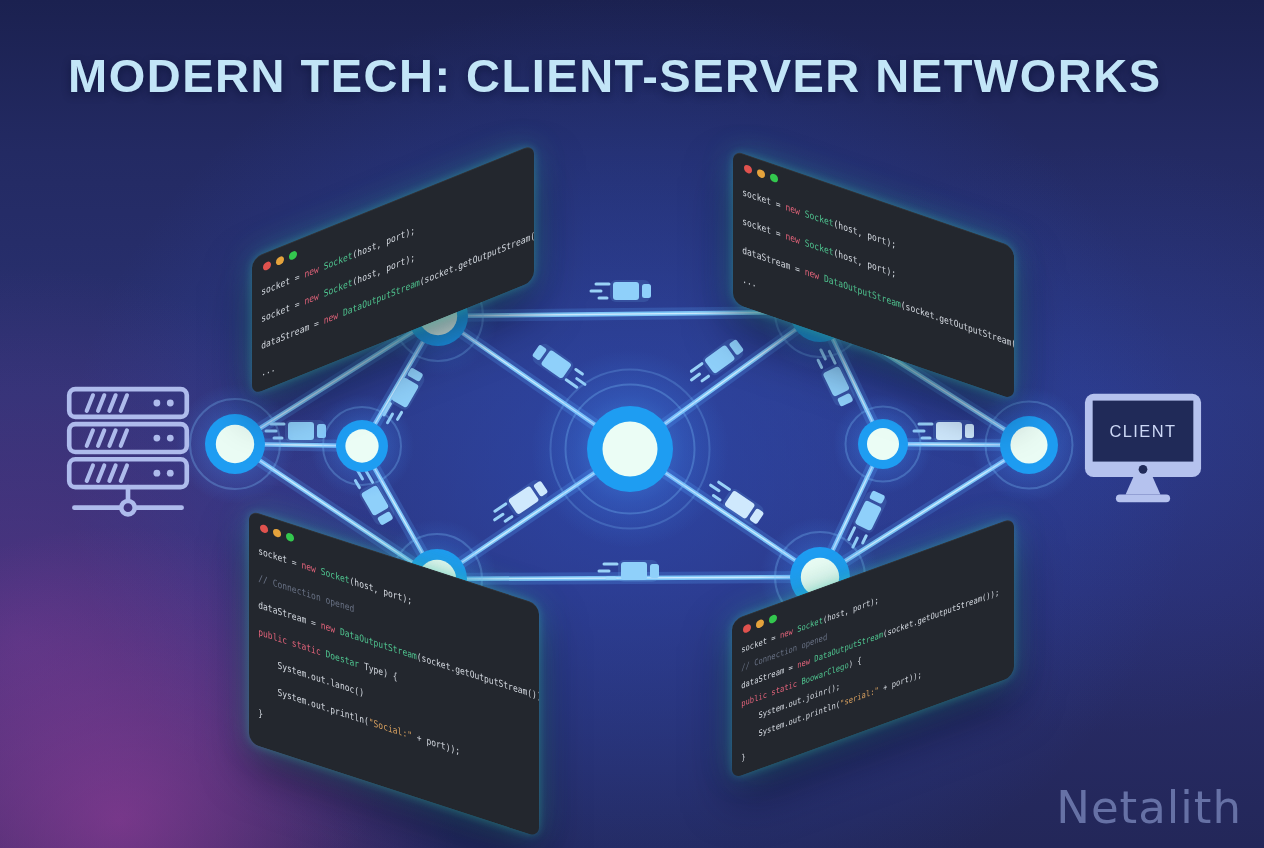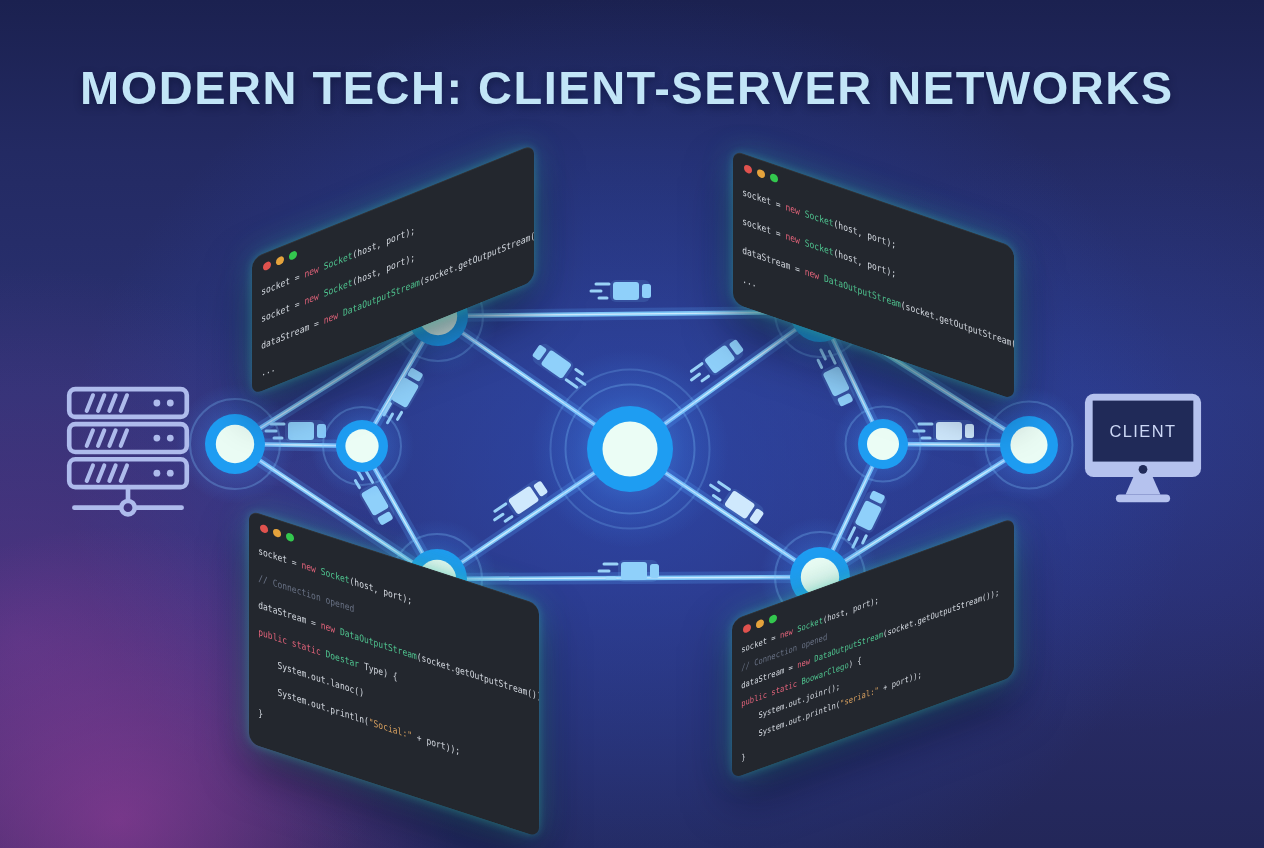--- a/index.html
+++ b/index.html
@@ -7,21 +7,21 @@
     position:relative;width:1264px;height:848px;overflow:hidden;
     font-family:"Liberation Sans",sans-serif;
     background:
       radial-gradient(480px 420px at 120px 820px, rgba(178,66,168,0.52), rgba(178,66,168,0) 70%),
       radial-gradient(560px 520px at 20px 640px, rgba(126,62,158,0.45), rgba(126,62,158,0) 72%),
       radial-gradient(760px 640px at 630px 470px, rgba(48,90,215,0.50), rgba(48,90,215,0) 74%),
       radial-gradient(520px 420px at 1100px 440px, rgba(45,75,185,0.35), rgba(45,75,185,0) 70%),
       linear-gradient(180deg,#1b2150 0%,#232a63 18%,#2b3273 46%,#2a2d6c 70%,#232759 100%);
   }
   .title{
-    position:absolute;left:64px;top:44px;margin:16px;z-index:4;
+    position:absolute;left:64px;top:44px;margin:4px;z-index:4;
     font-size:47px;font-weight:bold;letter-spacing:1.5px;
     color:#c2e5f7;text-shadow:0 3px 8px rgba(5,10,40,.45);
     white-space:nowrap;
   }
   #network{position:absolute;left:0;top:0;z-index:1;}
   
   .win{
     position:absolute;z-index:2;overflow:hidden;
     background:#23272e;border-radius:10px;
     border-top:1px solid rgba(255,255,255,0.07);
@@ -415,14 +415,15 @@
 
   <svg id="client-icon" class="endpoint" width="120" height="118" viewBox="0 0 124 118">
     <rect x="2" y="2" width="120" height="86" rx="9" fill="#b5c2ee"></rect>
     <rect x="10" y="9" width="104" height="63" fill="#202a58"></rect>
     <text x="62" y="47" text-anchor="middle" font-family="Liberation Sans, sans-serif" font-size="17" letter-spacing="1.5" fill="#cdd8f6">CLIENT</text>
     <circle cx="62" cy="80" r="4.5" fill="#202a58"></circle>
     <polygon points="52,88 72,88 80,106 44,106" fill="#b5c2ee"></polygon>
     <rect x="34" y="106" width="56" height="8" rx="4" fill="#b5c2ee"></rect>
   </svg>
 
+  <div class="watermark">Netalith</div>
 
 </div>
 
 </body></html>

